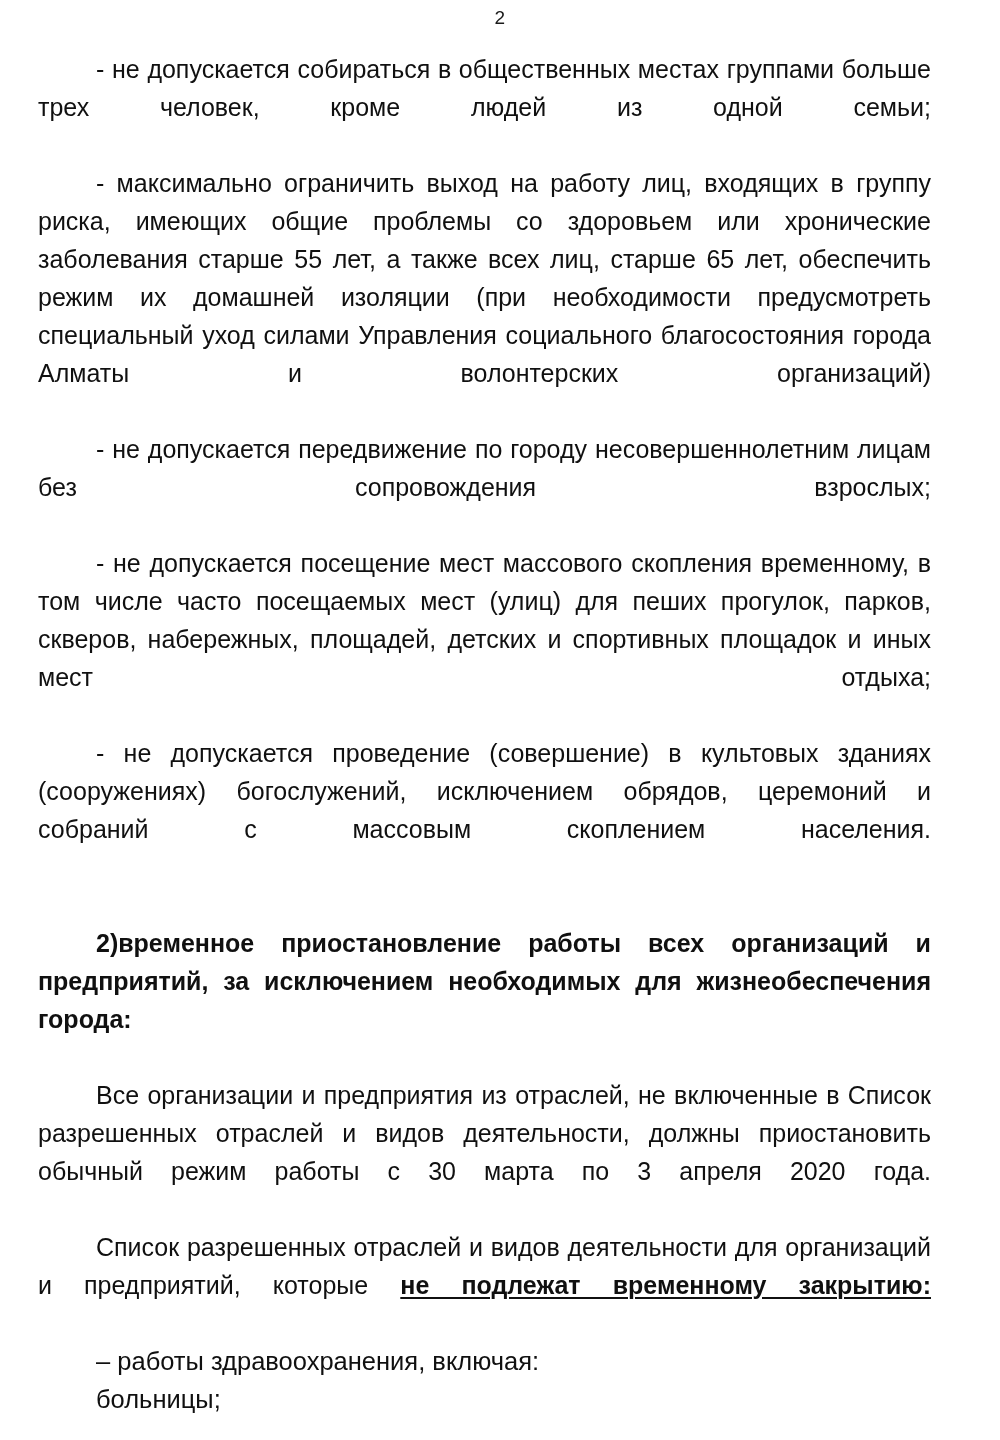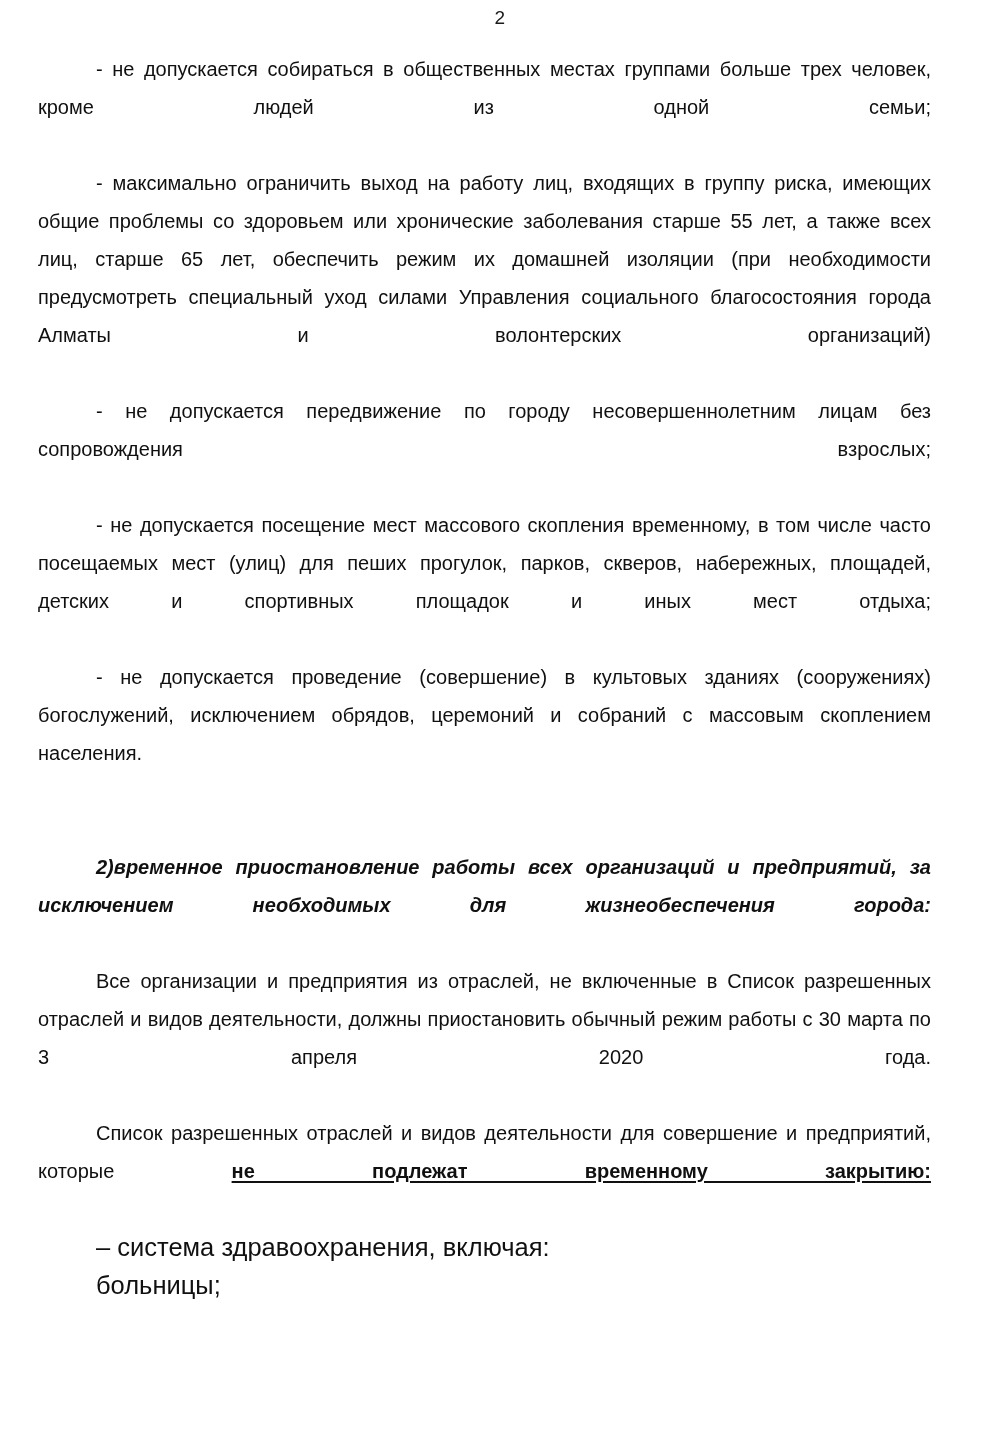--- a/index.html
+++ b/index.html
@@ -40,21 +40,21 @@
   
   .content {
     position: absolute;
     left: 38px;
     top: 50px;
     width: 893px;
   }
 
   p.para {
     margin: 0;
-    font-size: 20px;
+    font-size: 25px;
     line-height: 38px;
     text-align: justify;
     text-justify: inter-word;
     text-indent: 58px;
     color: #101010;
     word-spacing: 0.2px;
   }
 
   
   p.para.justify-all {
@@ -71,21 +71,20 @@
     margin: 0;
     font-size: 25.5px;
     line-height: 38px;
     text-align: left;
     text-indent: 58px;
     color: #101010;
   }
 
   p.bold-head {
     font-weight: bold;
-    font-style: italic;
   }
 
   .spacer {
     height: 38px;
   }
   .bold-underline {
     font-weight: bold;
     text-decoration: underline;
     text-decoration-thickness: 2px;
     text-underline-offset: 3px;
@@ -114,19 +113,19 @@
     <p class="para justify-all">- не допускается посещение мест массового скопления временному, в том числе часто посещаемых мест (улиц) для пеших прогулок, парков, скверов, набережных, площадей, детских и спортивных площадок и иных мест отдыха;</p>
 
     <p class="para justify-all">- не допускается проведение (совершение) в культовых зданиях (сооружениях) богослужений, исключением обрядов, церемоний и собраний с массовым скоплением населения.</p>
 
     <div class="spacer"></div>
 
     <p class="para bold-head justify-all"><span class="num-marker">2)</span><span>временное приостановление работы всех организаций и предприятий, за исключением необходимых для жизнеобеспечения города:</span></p>
 
     <p class="para justify-all">Все организации и предприятия из отраслей, не включенные в Список разрешенных отраслей и видов деятельности, должны приостановить обычный режим работы с 30 марта по 3 апреля 2020 года.</p>
 
-    <p class="para justify-all"><span>Список разрешенных отраслей и видов деятельности для совершение и предприятий, которые </span><span class="bold-underline">не подлежат временному закрытию:</span></p>
+    <p class="para justify-all"><span>Список разрешенных отраслей и видов деятельности для организаций и предприятий, которые </span><span class="bold-underline">не подлежат временному закрытию:</span></p>
 
-    <p class="item">– система здравоохранения, включая:</p>
+    <p class="item">– работы здравоохранения, включая:</p>
     <p class="item">больницы;</p>
 
   </div>
 </div>
 
 </body></html>

